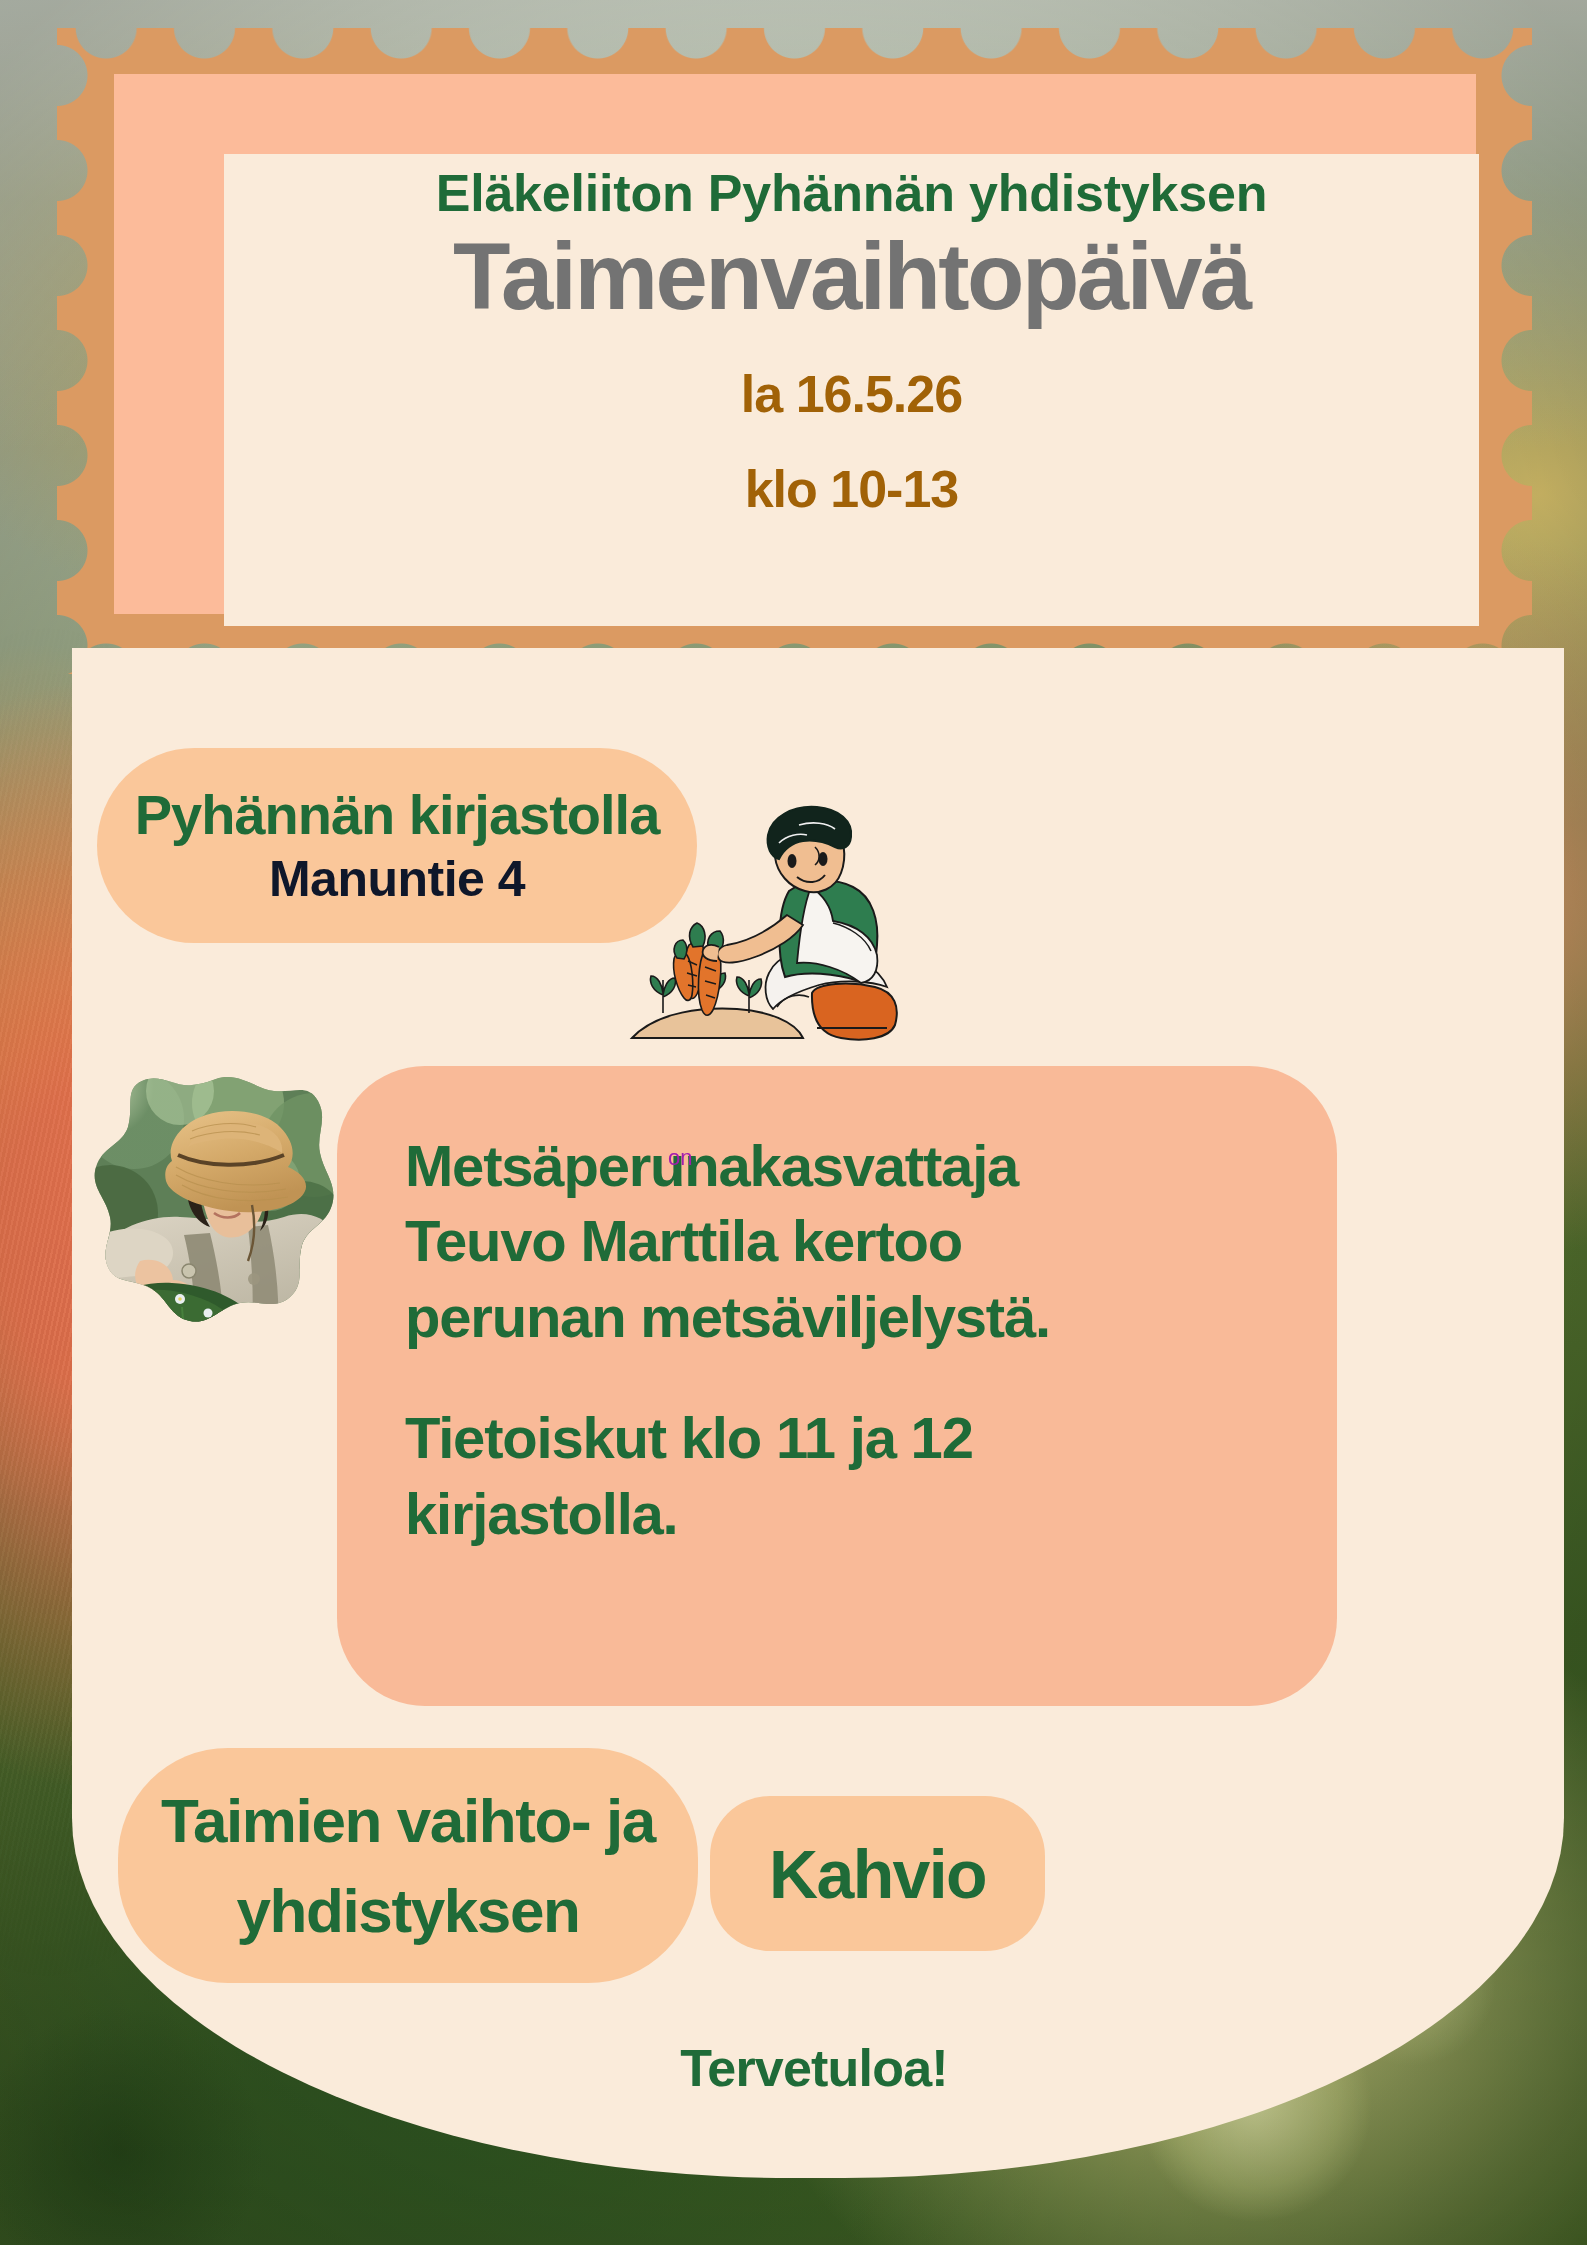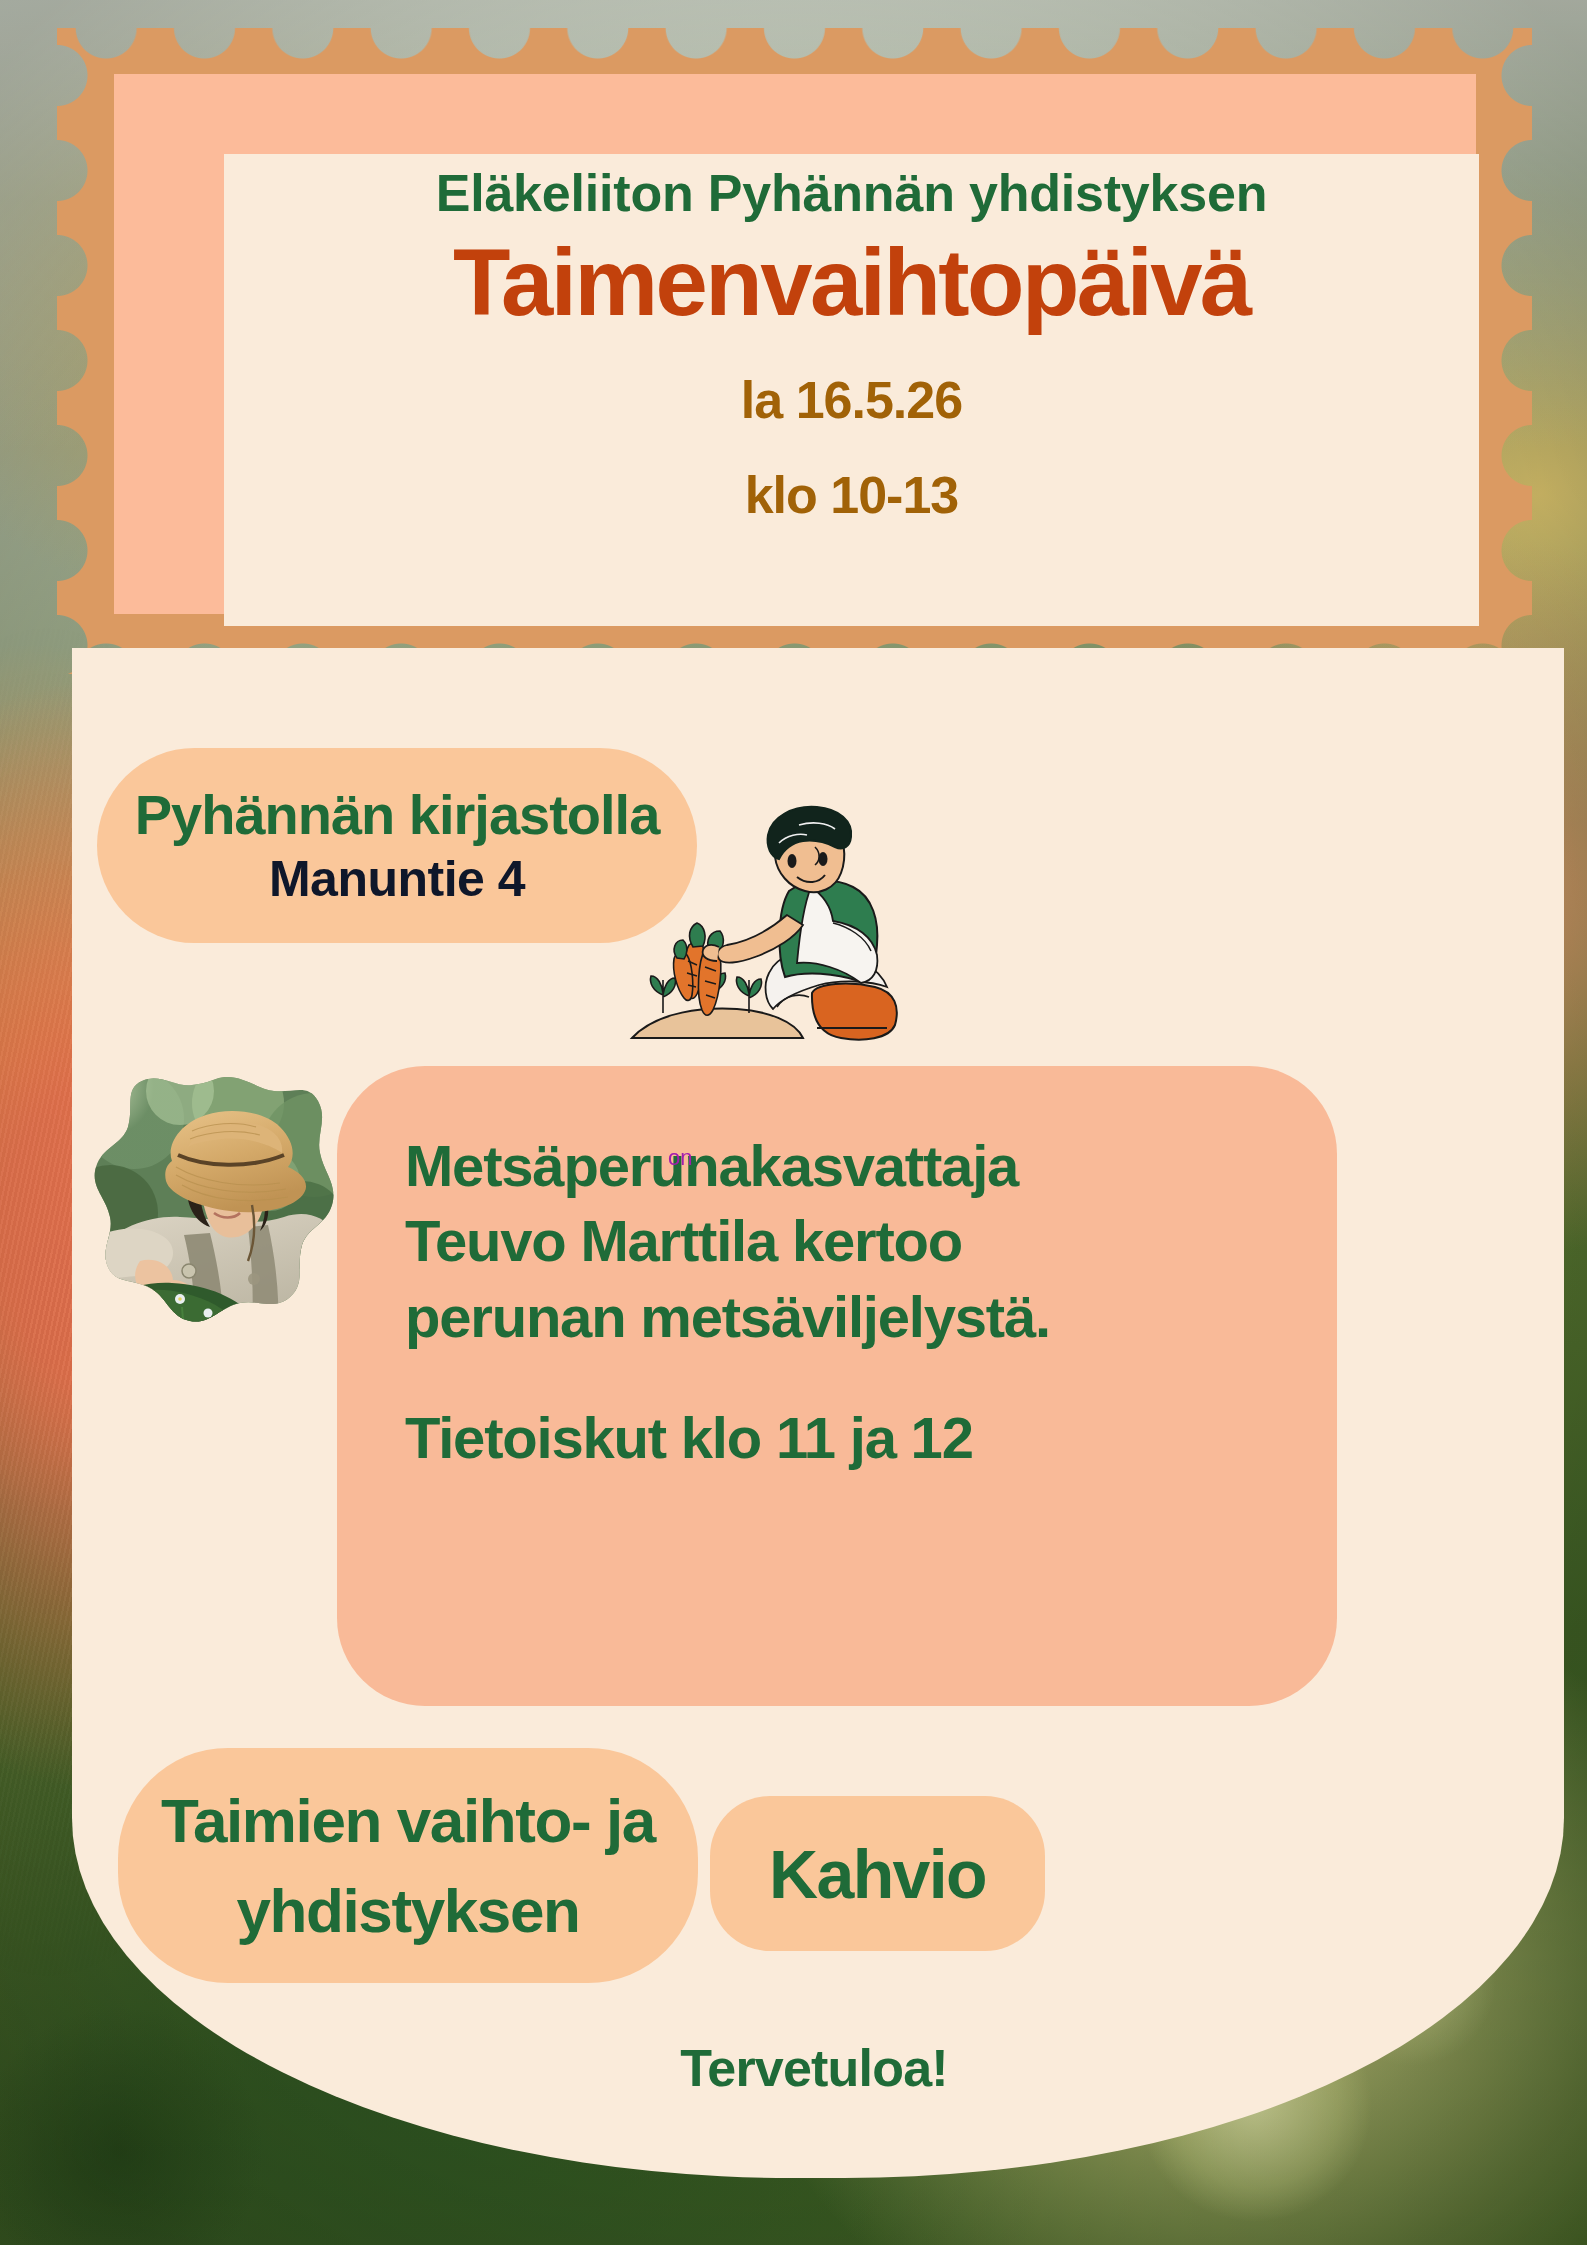--- a/index.html
+++ b/index.html
@@ -99,27 +99,26 @@
   }
   .kicker {
     color: #1F6B38;
     font-size: 52px;
     font-weight: 700;
     letter-spacing: -0.2px;
     line-height: 1.12;
     white-space: nowrap;
   }
   .headline {
-    color: #c2410c;
+    color: #737373;
     font-size: 94px;
     font-weight: 800;
     letter-spacing: -2.5px;
     line-height: 1.18;
     white-space: nowrap;
-    margin-top: 6px;
     text-align: center;
   }
   .dateline {
     color: #a16207;
     font-size: 52px;
     font-weight: 800;
     letter-spacing: -1px;
     line-height: 1.28;
     white-space: nowrap;
     margin-top: 28px;
@@ -430,20 +429,21 @@
 
     <div class="panel-info">
       <p style="position:relative;">
         <span>Metsäperunakasvattaja</span>
         <span class="superscript-on">on</span>
       </p>
       <p>Teuvo Marttila kertoo</p>
       <p>perunan metsäviljelystä.</p>
       <div class="gap"></div>
       <p>Tietoiskut klo 11 ja 12</p>
+      <p>kirjastolla.</p>
     </div>
 
     <div class="pill-exchange">
       <div class="l1">Taimien vaihto- ja</div>
       <div class="l2">yhdistyksen</div>
     </div>
 
     <div class="pill-cafe">
       <span>Kahvio</span>
     </div>

